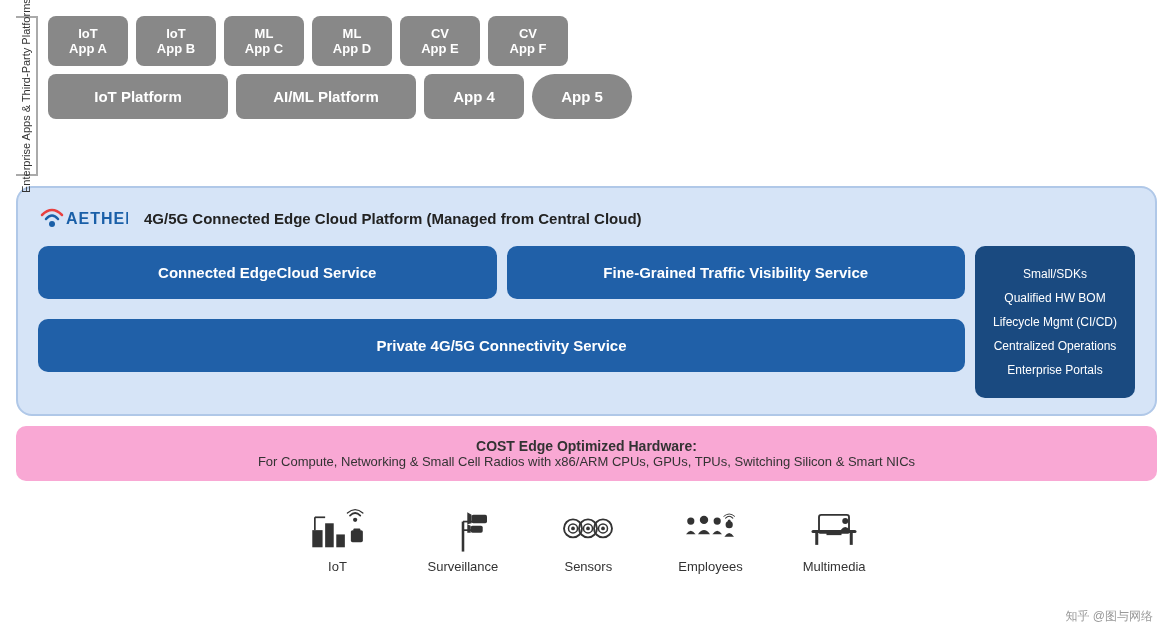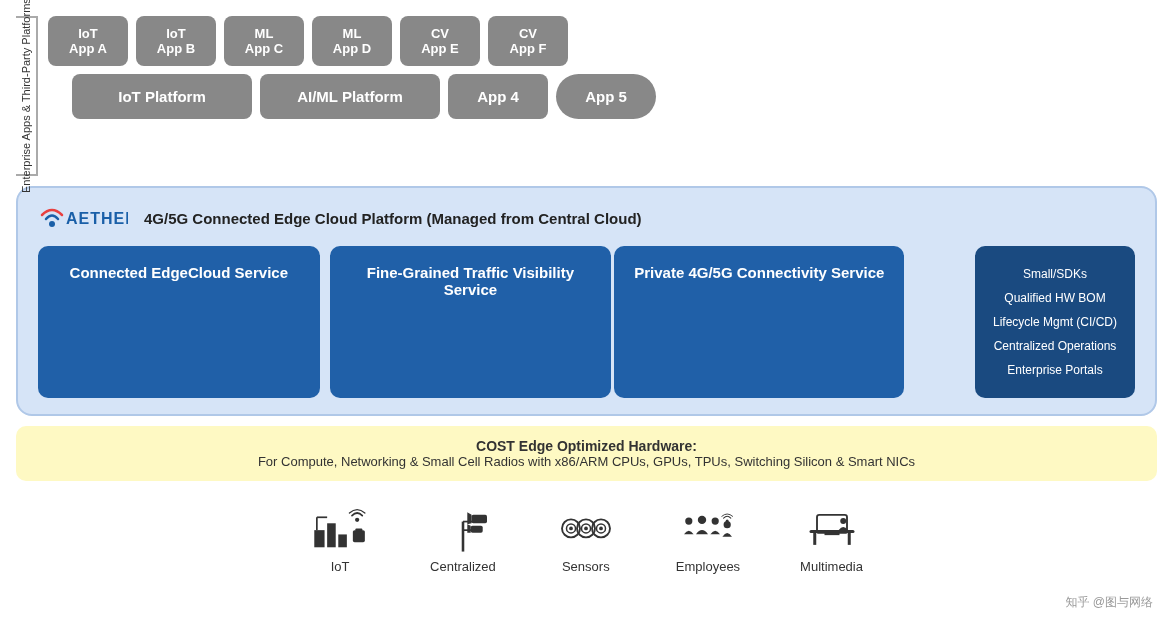--- a/index.html
+++ b/index.html
@@ -102,22 +102,22 @@
     }
 
     .aether-services {
       display: flex;
       gap: 10px;
       align-items: stretch;
     }
 
     .aether-left {
       display: flex;
-      flex-direction: row;
-      gap: 3px;
+      flex-direction: column;
+      gap: 20px;
       flex: 1;
     }
 
     .service-box-blue {
       background: #2060a8;
       color: #fff;
       border-radius: 10px;
       padding: 18px 20px;
       text-align: center;
       font-size: 15px;
@@ -135,21 +135,21 @@
       min-width: 160px;
     }
 
     .aether-top-row {
       display: flex;
       gap: 10px;
     }
 
     
     .cost-section {
-      background: #fef9c3;
+      background: #f9a8d4;
       border-radius: 10px;
       padding: 12px 20px;
       text-align: center;
       margin-bottom: 12px;
       font-size: 13px;
       color: #333;
     }
 
     .cost-title {
       font-weight: bold;
@@ -177,21 +177,21 @@
     }
 
     
     .icon-svg {
       width: 60px;
       height: 50px;
     }
 
     .zhihu-watermark {
       position: fixed;
-      bottom: 26px;
+      bottom: 12px;
       right: 20px;
       font-size: 12px;
       color: #999;
     }
   </style>
 </head>
 <body>
 
 <div class="top-section">
   <div class="enterprise-label">Enterprise Apps &amp; Third-Party Platforms</div>
@@ -201,21 +201,21 @@
     <div class="apps-row">
       <div class="app-box">IoT<br>App A</div>
       <div class="app-box">IoT<br>App B</div>
       <div class="app-box">ML<br>App C</div>
       <div class="app-box">ML<br>App D</div>
       <div class="app-box">CV<br>App E</div>
       <div class="app-box">CV<br>App F</div>
     </div>
 
     <div class="platform-row">
-      <div class="app-box-wide" style="min-width:180px;margin-left:24px;">IoT Platform</div>
+      <div class="app-box-wide" style="min-width:180px;">IoT Platform</div>
       <div class="app-box-wide" style="min-width:180px;">AI/ML Platform</div>
       <div class="app-box-wide" style="min-width:100px;">App 4</div>
       <div class="app-box-wide" style="min-width:100px;border-radius:23px;">App 5</div>
     </div>
   </div>
 </div>
 
 <div class="aether-section">
   <div class="aether-header">
 
@@ -284,21 +284,21 @@
       <line x1="35" y1="55" x2="35" y2="20" stroke="#333" stroke-width="3"></line>
       <line x1="35" y1="20" x2="50" y2="20" stroke="#333" stroke-width="2"></line>
 
       <rect x="45" y="12" width="18" height="10" rx="2" fill="#333"></rect>
       <polygon points="45,12 40,9 40,23 45,22" fill="#333"></polygon>
 
       <line x1="35" y1="30" x2="48" y2="30" stroke="#333" stroke-width="2"></line>
       <rect x="44" y="25" width="14" height="8" rx="2" fill="#333"></rect>
       <polygon points="44,25 40,23 40,33 44,33" fill="#333"></polygon>
     </svg>
-    <span class="icon-label">Centralized</span>
+    <span class="icon-label">Surveillance</span>
   </div>
 
   <div class="icon-item">
     <svg class="icon-svg" viewBox="0 0 80 55">
 
       <circle cx="20" cy="28" r="12" fill="none" stroke="#333" stroke-width="2.5"></circle>
       <circle cx="20" cy="28" r="6" fill="none" stroke="#333" stroke-width="2"></circle>
       <circle cx="20" cy="28" r="2.5" fill="#333"></circle>
 
       <circle cx="40" cy="28" r="12" fill="none" stroke="#333" stroke-width="2.5"></circle>

